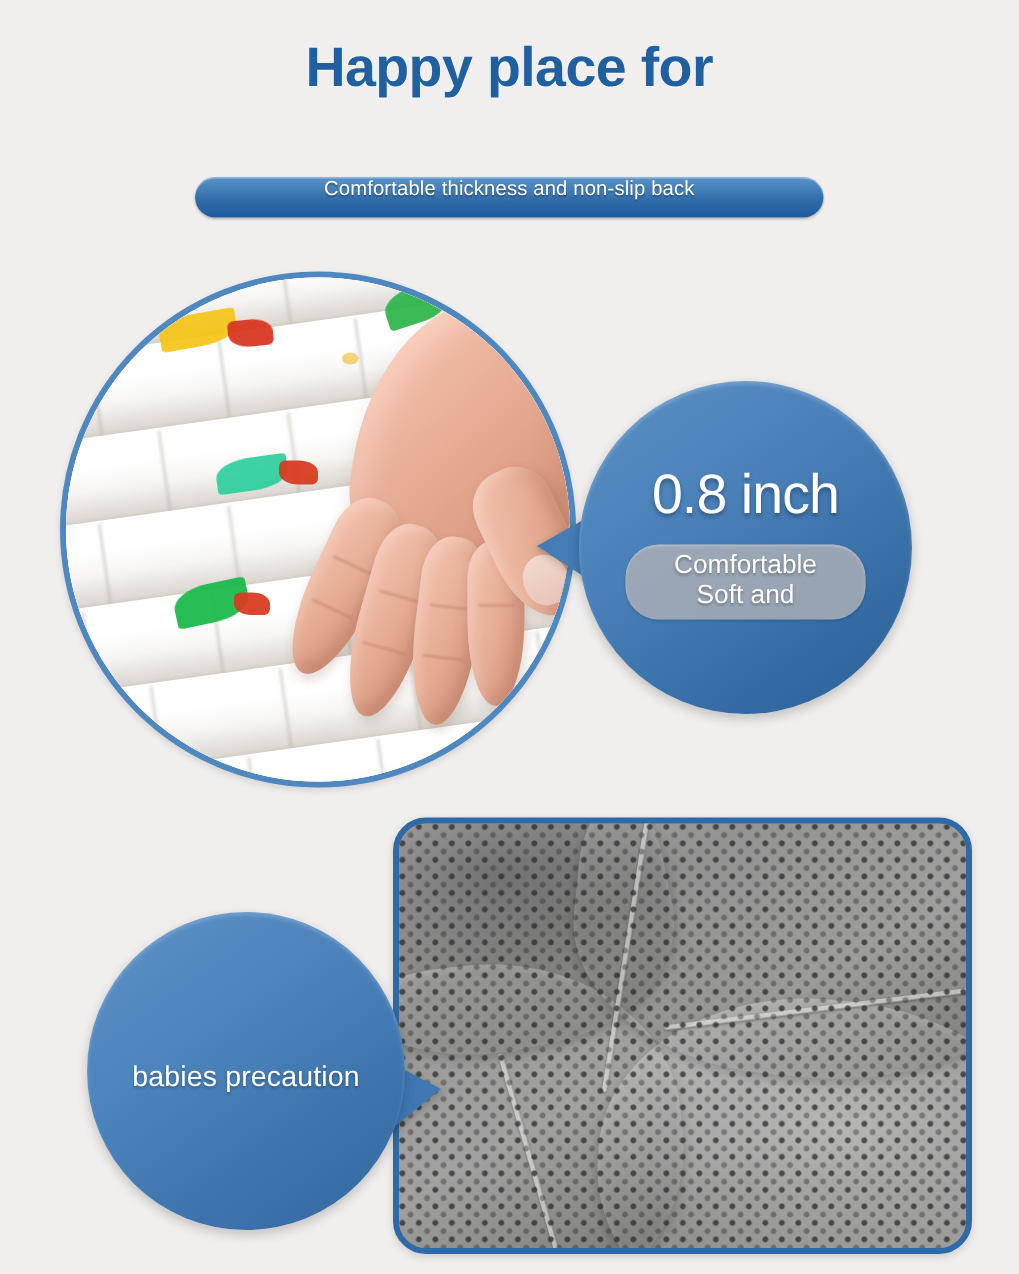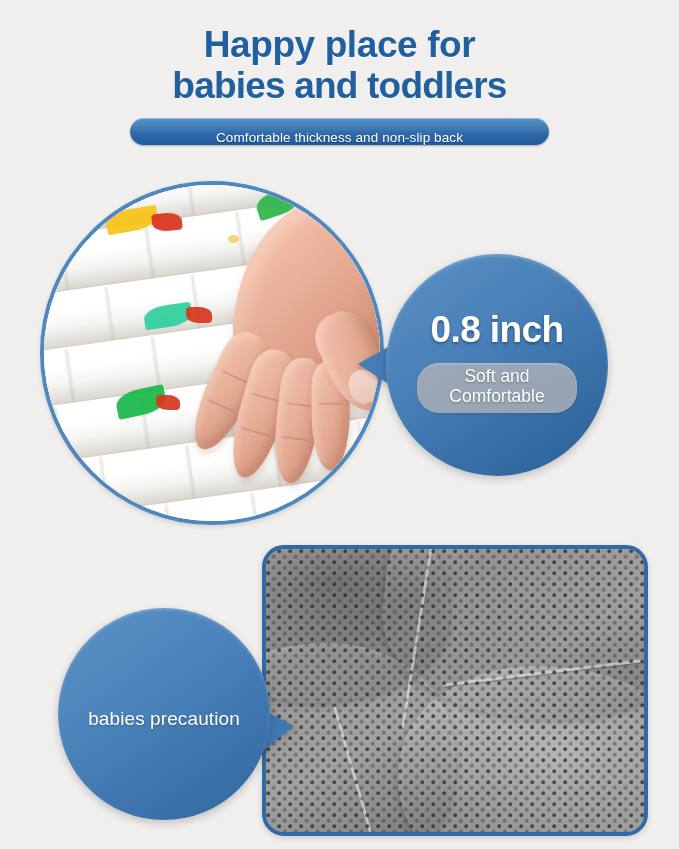--- a/index.html
+++ b/index.html
@@ -42,21 +42,21 @@
   .subtitle-pill {
     position: absolute;
     top: 118px;
     left: 130px;
     width: 419px;
     height: 27px;
     border-radius: 14px;
     background: linear-gradient(to bottom, #5a93c8 0%, #3f7ab4 38%, #2f6aa8 60%, #1f5b9c 100%);
     box-shadow: 0 1px 2px rgba(0,0,0,0.28), inset 0 1px 0 rgba(255,255,255,0.35);
     display: flex;
-    align-items: flex-end;
+    align-items: flex-start;
     justify-content: center;
   }
   .subtitle-pill .txt {
     color: #ffffff;
     font-size: 13.5px;
     font-weight: normal;
     letter-spacing: 0.1px;
     text-shadow: 0 1px 1px rgba(0,0,0,0.32);
   }
 
@@ -190,21 +190,21 @@
     background: linear-gradient(145deg, #5a90c4 0%, #4a81b9 38%, #3971a9 66%, #2a5f96 100%);
     box-shadow: 0 3px 8px rgba(0,0,0,0.20), inset 0 2px 3px rgba(255,255,255,0.22);
     display: flex;
     flex-direction: column;
     align-items: center;
     justify-content: center;
   }
   .bubble-inch .inch-value {
     color: #ffffff;
     font-size: 37px;
-    font-weight: bold;
+    font-weight: normal;
     letter-spacing: -0.6px;
     text-shadow: 0 2px 3px rgba(0,0,0,0.32);
     margin-top: -8px;
     white-space: nowrap;
   }
   .soft-pill {
     margin-top: 12px;
     width: 160px;
     padding: 4px 0 6px 0;
     border-radius: 22px;
@@ -306,21 +306,20 @@
     white-space: nowrap;
   }
 </style>
 </head>
 <body>
 
 <div class="stage">
 
   <div class="headline">
     <span>Happy place for</span>
-    <span class="l2">babies and toddlers</span>
   </div>
 
   <div class="subtitle-pill">
     <span class="txt">Comfortable thickness and non-slip back</span>
   </div>
 
   <div class="photo-circle">
     <div class="inner">
       <div class="mattress-bg"></div>
 
@@ -413,22 +412,22 @@
         </div>
       </div>
     </div>
   </div>
 
   <div class="bubble-inch">
     <span class="tail"></span>
     <div class="disc">
       <div class="inch-value">0.8 inch</div>
       <div class="soft-pill">
+        <div>Comfortable</div>
         <div>Soft and</div>
-        <div>Comfortable</div>
       </div>
     </div>
   </div>
 
   <div class="panel-grip">
     <div class="grip-fabric"></div>
 
     <div class="grip-lobe" style="left:-70px; top:-42px; width:250px; height:196px; border-radius:50% 46% 40% 56%; transform:rotate(-12deg);"></div>
     <div class="grip-lobe" style="left:118px; top:-60px; width:330px; height:230px; border-radius:48% 52% 56% 44%; transform:rotate(6deg);"></div>
     <div class="grip-lobe" style="left:-110px; top:96px; width:300px; height:250px; border-radius:52% 44% 50% 48%; transform:rotate(-6deg);"></div>

